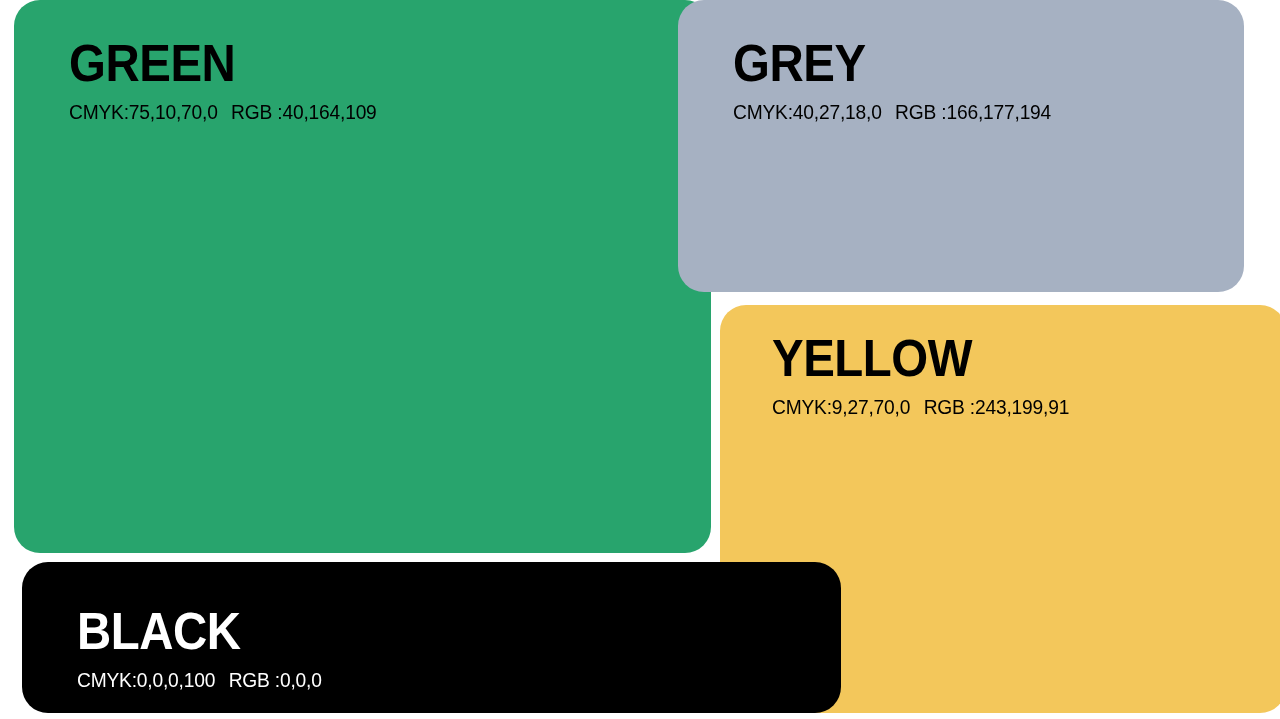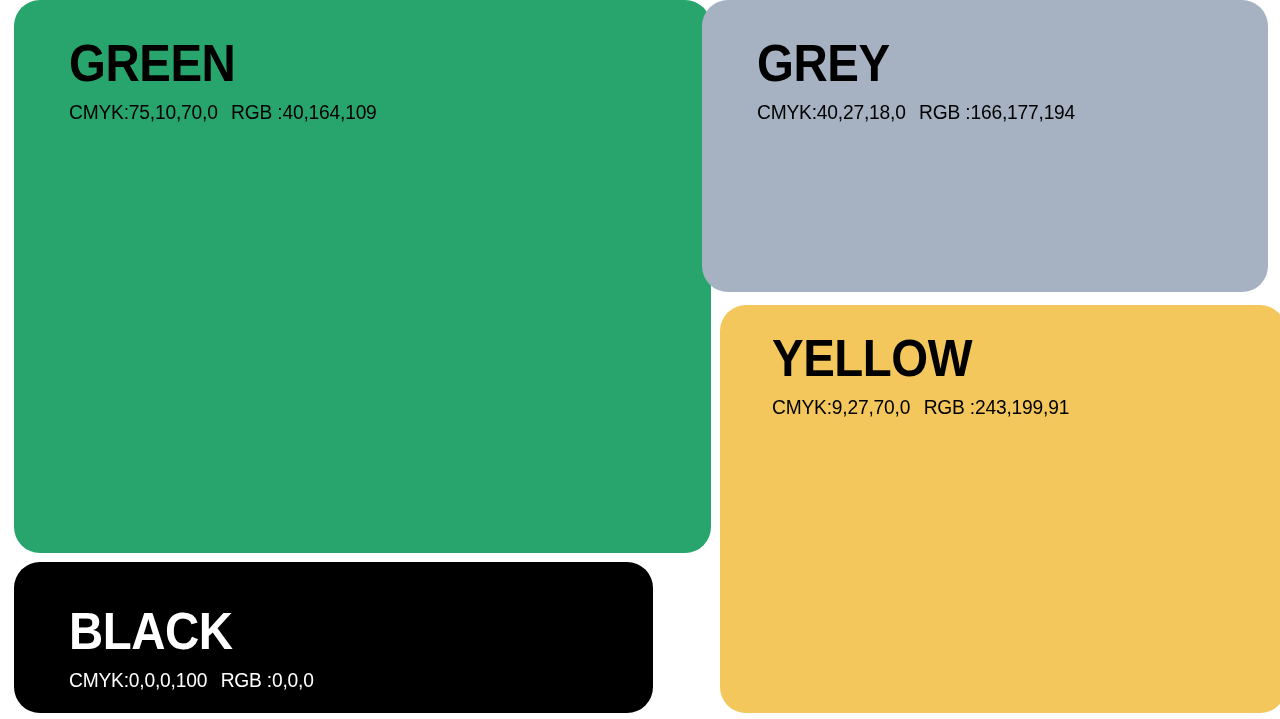--- a/index.html
+++ b/index.html
@@ -31,35 +31,35 @@
   }
 
   
   .card-green {
     left: 0px;
     top: 0px;
     width: 697px;
     height: 553px;
   }
   .card-grey {
-    left: 688px;
+    left: 664px;
     top: 0px;
     width: 566px;
     height: 292px;
   }
   .card-yellow {
     left: 706px;
     top: 305px;
     width: 566px;
     height: 408px;
   }
   .card-black {
-    left: 0px;
+    left: 8px;
     top: 562px;
-    width: 639px;
+    width: 819px;
     height: 151px;
     padding-left: 36px;
   }
 
   
   .card-text {
     position: absolute;
     left: 55px;
     top: 38px;
   }

